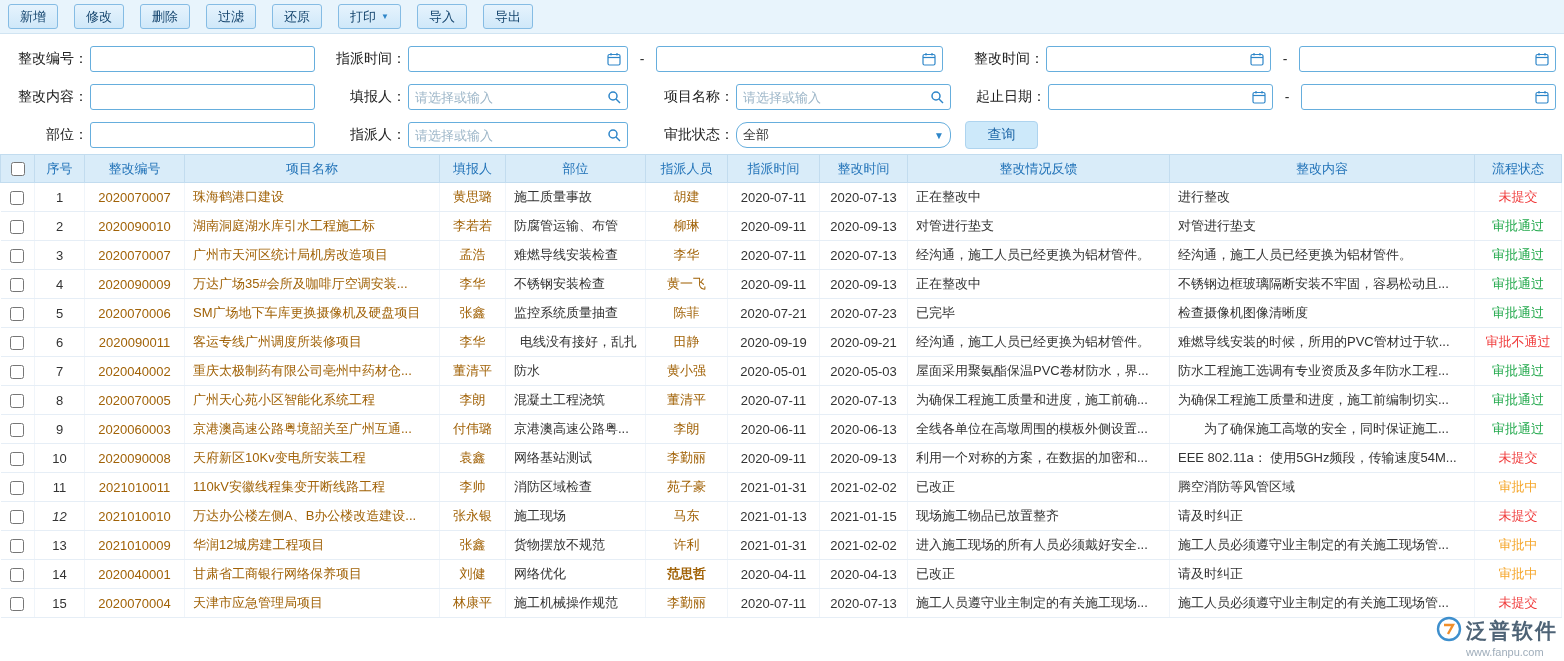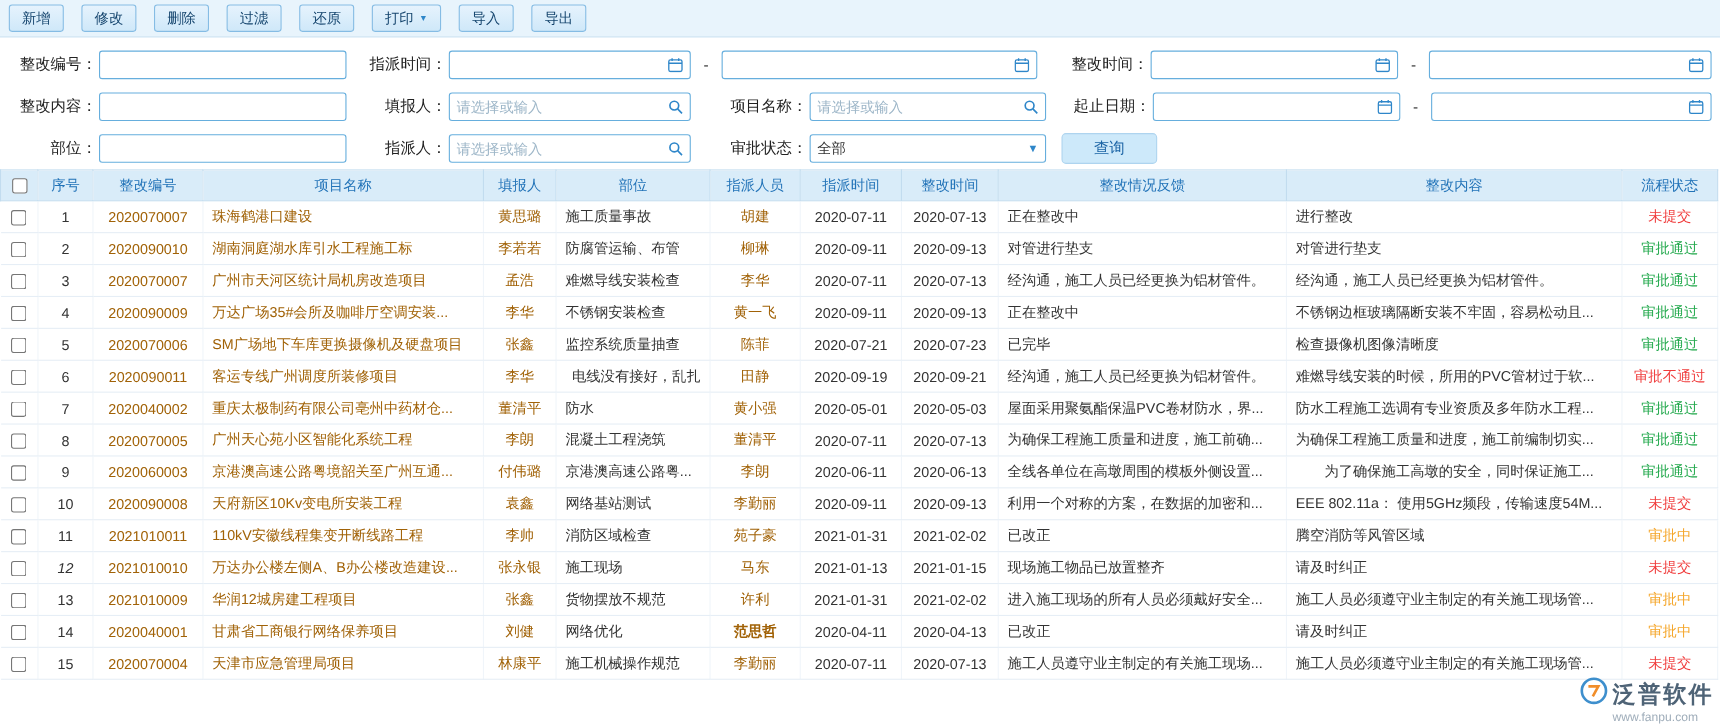--- a/index.html
+++ b/index.html
@@ -44,25 +44,25 @@
   }
   .inp input::placeholder { color: #9db6c8; }
   .ipt-a { width: 225px; margin-left: 2px; }
   .ipt-b { width: 220px; margin-left: 2px; }
   .ipt-c { width: 287px; }
   .ipt-d { width: 215px; margin-left: 2px; }
   .ipt-e { width: 225px; margin-left: 2px; }
   .ipt-f { flex: 1; margin-right: 8px; }
   .dash { width: 28px; text-align: center; color: #333; font-size: 14px; flex: none; }
   .icon-btn { display: inline-flex; align-items: center; cursor: pointer; flex: none; }
-  .select { justify-content: space-between; cursor: pointer; }
+  .select { justify-content: space-between; cursor: pointer; border-radius: 11px; }
   .sel-value { padding: 0 6px; font-size: 13px; color: #333; }
   .sel-caret { font-size: 10px; color: #2e86c9; }
   .search-btn {
-    width: 87px; height: 28px; margin-left: 14px;
+    width: 73px; height: 28px; margin-left: 14px;
     background: #cde9fa; border: 1px solid #aed4ef; border-radius: 4px;
     color: #1b64a5; font-size: 14px; cursor: pointer; font-family: inherit;
   }
   
   .page-title {
     text-align: center; font-size: 20px; font-weight: bold;
     color: #222; padding: 5px 0 9px;
   }
   
   .grid { width: 1323px; table-layout: fixed; border-collapse: collapse; font-size: 13px; }

